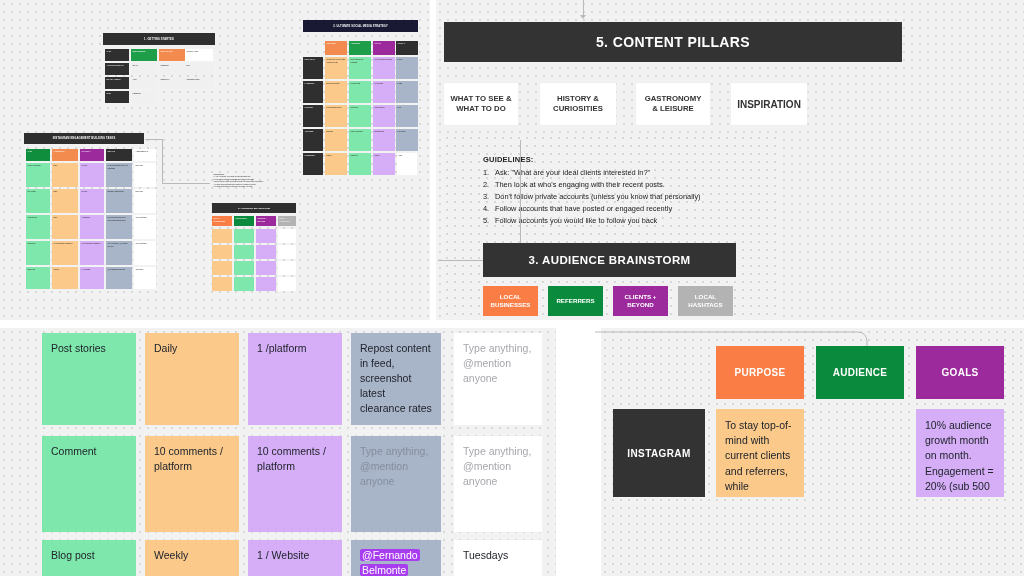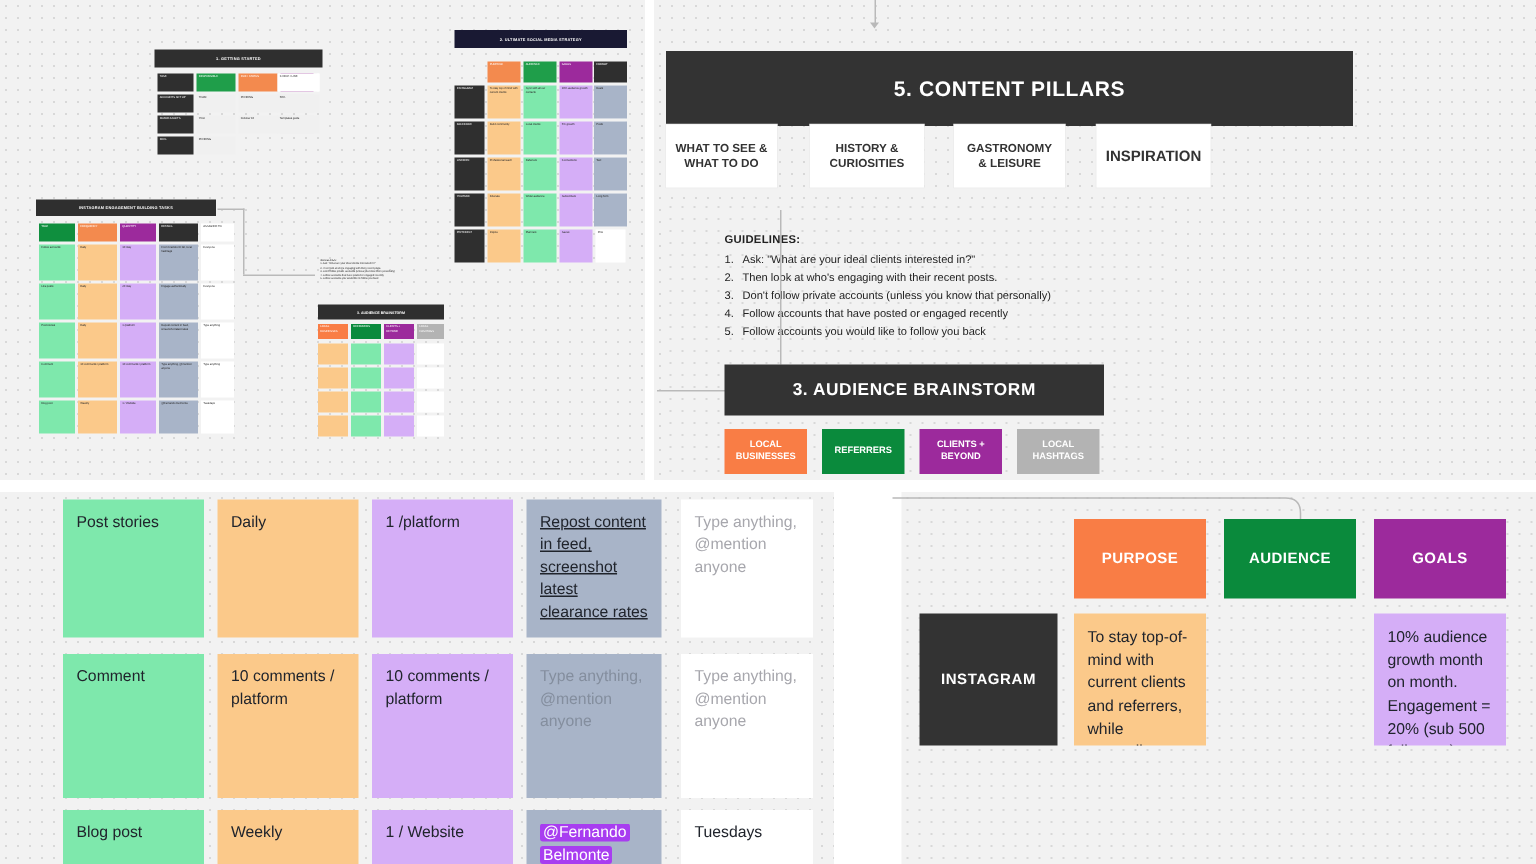--- a/index.html
+++ b/index.html
@@ -451,21 +451,21 @@
     <div class="mbox" style="left:24px; top:105px; width:20px; height:14px; background:#7ee8ac;"></div>
     <div class="mbox" style="left:46px; top:105px; width:20px; height:14px; background:#d5aef7;"></div>
     <div class="mbox" style="left:68px; top:105px; width:18px; height:14px; background:#ffffff;"></div>
   </div>
 
   <div class="board" style="left:436px; top:0; width:588px; height:320px;"></div>
 
   <div class="vline" style="left:583px; top:0px; height:16px;"></div>
   <div class="arrow-head" style="left:580px; top:15px;"></div>
 
-  <div class="blk dark-bar" style="left:444px; top:22px; width:458px; height:50px; font-size:14px;margin-top:12px;">5. CONTENT PILLARS</div>
+  <div class="blk dark-bar" style="left:444px; top:22px; width:458px; height:40px; font-size:14px;">5. CONTENT PILLARS</div>
 
   <div class="blk white-card" style="left:444px; top:83px; width:74px; height:42px; font-size:7.8px; padding:0 6px;">WHAT TO SEE &amp; WHAT TO DO</div>
   <div class="blk white-card" style="left:540px; top:83px; width:76px; height:42px; font-size:7.8px; padding:0 6px;">HISTORY &amp; CURIOSITIES</div>
   <div class="blk white-card" style="left:636px; top:83px; width:74px; height:42px; font-size:7.8px; padding:0 6px;">GASTRONOMY &amp; LEISURE</div>
   <div class="blk white-card" style="left:731px; top:83px; width:76px; height:42px; font-size:10px; padding:0 6px;">INSPIRATION</div>
 
   <div class="board" style="left:443px; top:134px; width:337px; height:186px;"></div>
 
   <div id="guidelines">
     <div class="gl-title">GUIDELINES:</div>
@@ -488,21 +488,21 @@
   <div class="blk chip" style="left:613px; top:286px; width:55px; height:30px; background:#9c2a9c; font-size:6.2px;">CLIENTS + BEYOND</div>
   <div class="blk chip" style="left:678px; top:286px; width:55px; height:30px; background:#b3b3b3; font-size:6.2px;">LOCAL HASHTAGS</div>
 
   <div class="board" style="left:0; top:328px; width:556px; height:248px;"></div>
 
   <div id="bigtable">
 
     <div class="tcell c-green" style="left:42px;  top:11px;  width:94px;  height:92px;">Post stories</div>
     <div class="tcell c-orange" style="left:145px; top:11px;  width:94px;  height:92px;">Daily</div>
     <div class="tcell c-purple" style="left:248px; top:11px;  width:94px;  height:92px;">1 /platform</div>
-    <div class="tcell c-blue" style="left:351px; top:11px;  width:90px;  height:92px;text-decoration:underline;">Repost content in feed, screenshot latest clearance rates</div>
+    <div class="tcell c-blue" style="left:351px; top:11px;  width:90px;  height:92px;">Repost content in feed, screenshot latest clearance rates</div>
     <div class="tcell c-white ph" style="left:454px; top:11px;  width:88px;  height:92px;">Type anything, @mention anyone</div>
 
     <div class="tcell c-green" style="left:42px;  top:114px; width:94px;  height:96px;">Comment</div>
     <div class="tcell c-orange" style="left:145px; top:114px; width:94px;  height:96px;">10 comments / platform</div>
     <div class="tcell c-purple" style="left:248px; top:114px; width:94px;  height:96px;">10 comments / platform</div>
     <div class="tcell c-blue ph-on-blue" style="left:351px; top:114px; width:90px; height:96px;">Type anything, @mention anyone</div>
     <div class="tcell c-white ph" style="left:454px; top:114px; width:88px;  height:96px;">Type anything, @mention anyone</div>
 
     <div class="tcell c-green" style="left:42px;  top:218px; width:94px;  height:36px;">Blog post</div>
     <div class="tcell c-orange" style="left:145px; top:218px; width:94px;  height:36px;">Weekly</div>

